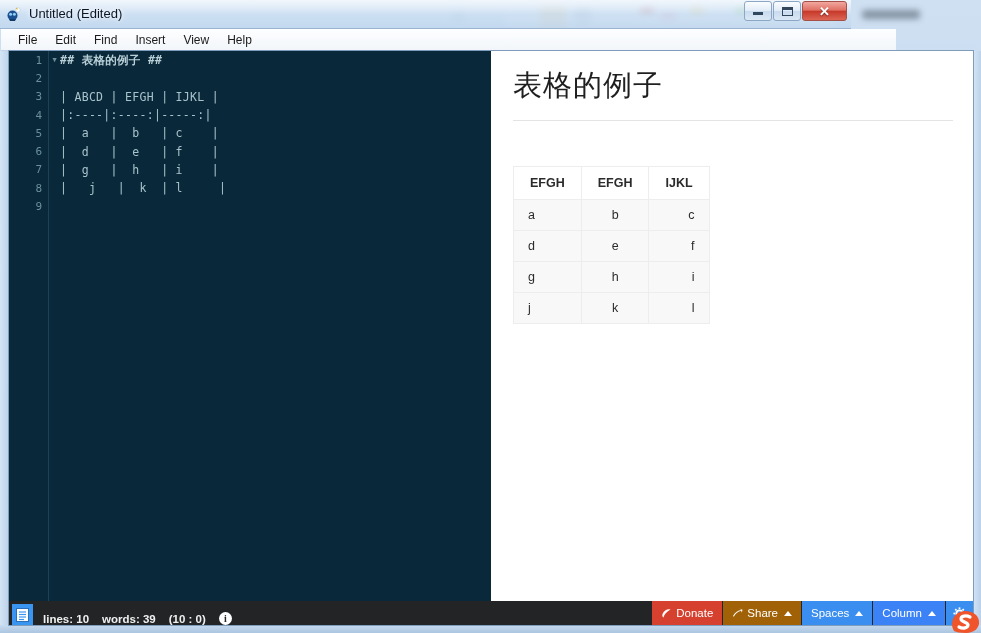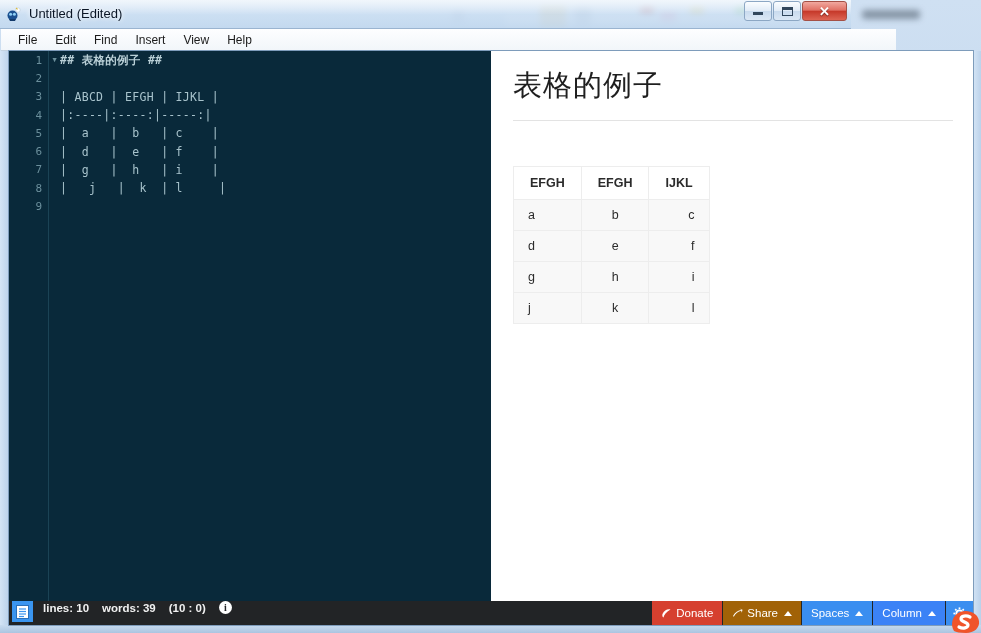--- a/index.html
+++ b/index.html
@@ -238,21 +238,21 @@
   .col-center { text-align: center; }
   .col-right  { text-align: right; }
 
   
   .statusbar {
     position: absolute;
     left: 9px; top: 601px;
     width: 964px; height: 24px;
     background: #222426;
     display: flex;
-    align-items: flex-start;
+    align-items: flex-end;
     overflow: hidden;
   }
   .status-doc-icon {
     width: 21px; height: 21px;
     margin-left: 3px;
     background: #3a95f0;
     display: flex; align-items: center; justify-content: center;
     flex: 0 0 auto;
   }
   .status-left {

